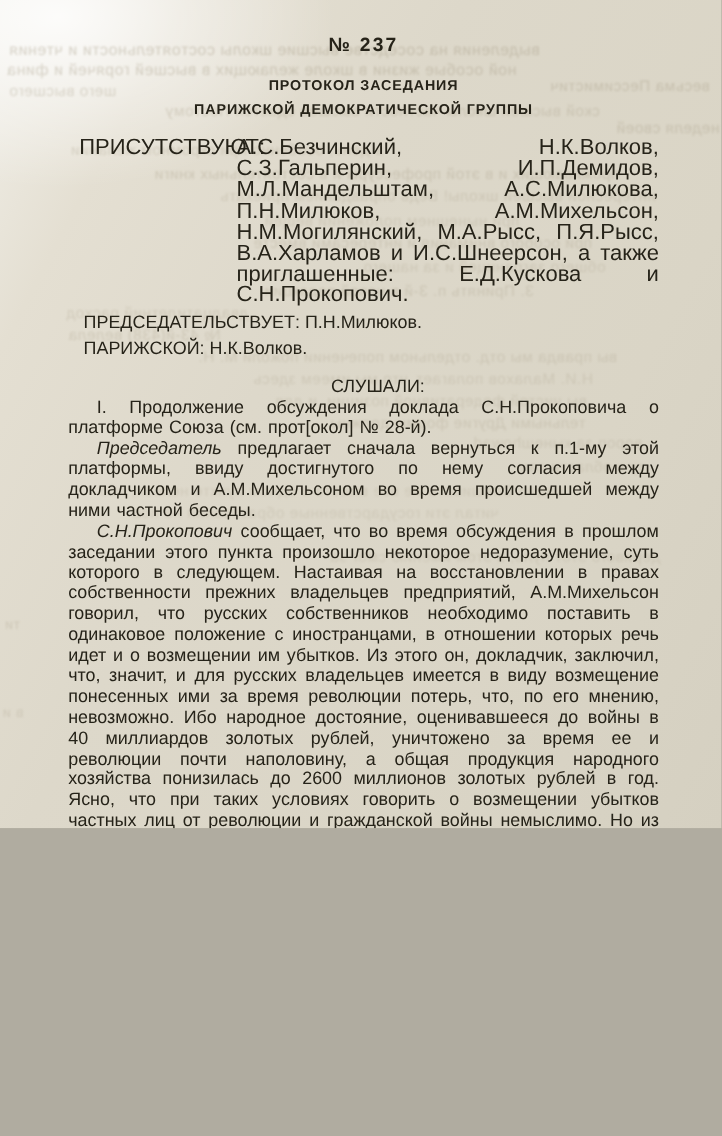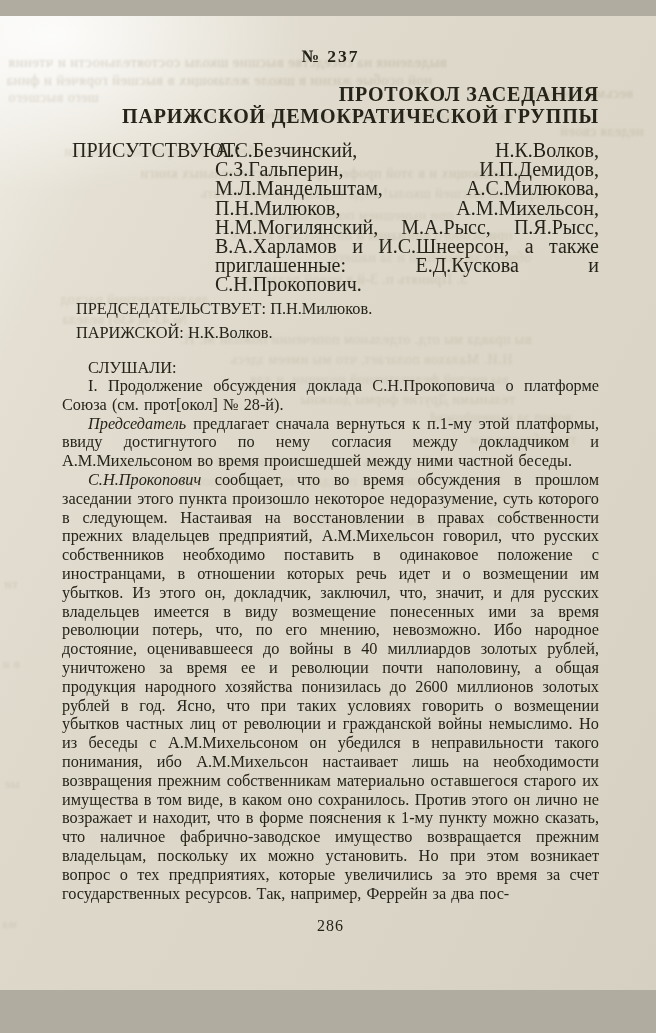--- a/index.html
+++ b/index.html
@@ -1,50 +1,50 @@
 <!DOCTYPE html>
 <html><head>
 <meta charset="utf-8">
 <style>
   html,body{margin:0;padding:0;background:#b0aca0;}
   .page{
     position:relative;
-    width:656px;height:974px;
-    margin:16px auto;
+    width:656px;height:753px;
+    margin:0 auto;
     overflow:hidden;
     background:
       radial-gradient(ellipse 420px 260px at 8% 2%, rgba(255,255,255,.85) 0%, rgba(255,255,255,0) 60%),
       linear-gradient(118deg,#f1efe8 0%,#e4dfd2 16%,#ddd8ca 40%,#dad5c6 72%,#d5d0c1 100%);
-    font-family:Liberation Serif, serif;
+    font-family:Liberation Sans, sans-serif;
     color:#262319;
   }
   
   .bleed{position:absolute;inset:0;pointer-events:none;}
   .bleed span{
     position:absolute;
     transform:scaleX(-1);
     filter:blur(1.1px);
     color:#a59b85;
     white-space:nowrap;
     letter-spacing:.5px;
   }
   .content{position:absolute;left:62px;top:30px;width:537px;}
   .doc-number{
     text-align:center;font-weight:bold;font-size:17.5px;letter-spacing:2px;
   }
-  .title-block{margin-top:16px;text-align:right;font-weight:bold;
-    font-size:20px;line-height:22px;letter-spacing:.8px;}
+  .title-block{margin-top:16px;text-align:center;font-weight:bold;
+    font-size:13px;line-height:22px;letter-spacing:.8px;}
   .title-block div{white-space:nowrap;}
   .attendees{display:flex;margin-top:14px;font-size:20px;line-height:19.2px;}
   .attendees .label{flex:none;width:153px;padding-left:10px;box-sizing:border-box;}
   .attendees .names{flex:1;text-align:justify;word-spacing:2px;}
   .kv-line{padding-left:14px;font-size:16.3px;line-height:24px;margin:0;}
   .kv-line:first-of-type{margin-top:2px;}
   .opening{padding-left:14px;font-size:16.3px;line-height:24px;margin:0;}
-  .heard{margin:13px 0 0 0;text-indent:26px;font-size:16.3px;line-height:19.4px;font-weight:normal;}
+  .heard{margin:13px 0 0 0;text-indent:26px;font-size:16.3px;line-height:19.4px;font-weight:normal;text-align:center;}
   p.para{margin:0;text-indent:26px;text-align:justify;
     font-size:16.3px;line-height:18.8px;word-spacing:1px;}
   .speaker{font-style:italic;}
   .pageno{margin-top:14px;text-align:center;font-size:16px;letter-spacing:1px;}
 </style>
 </head>
 <body>
 
 <div class="page">
 

